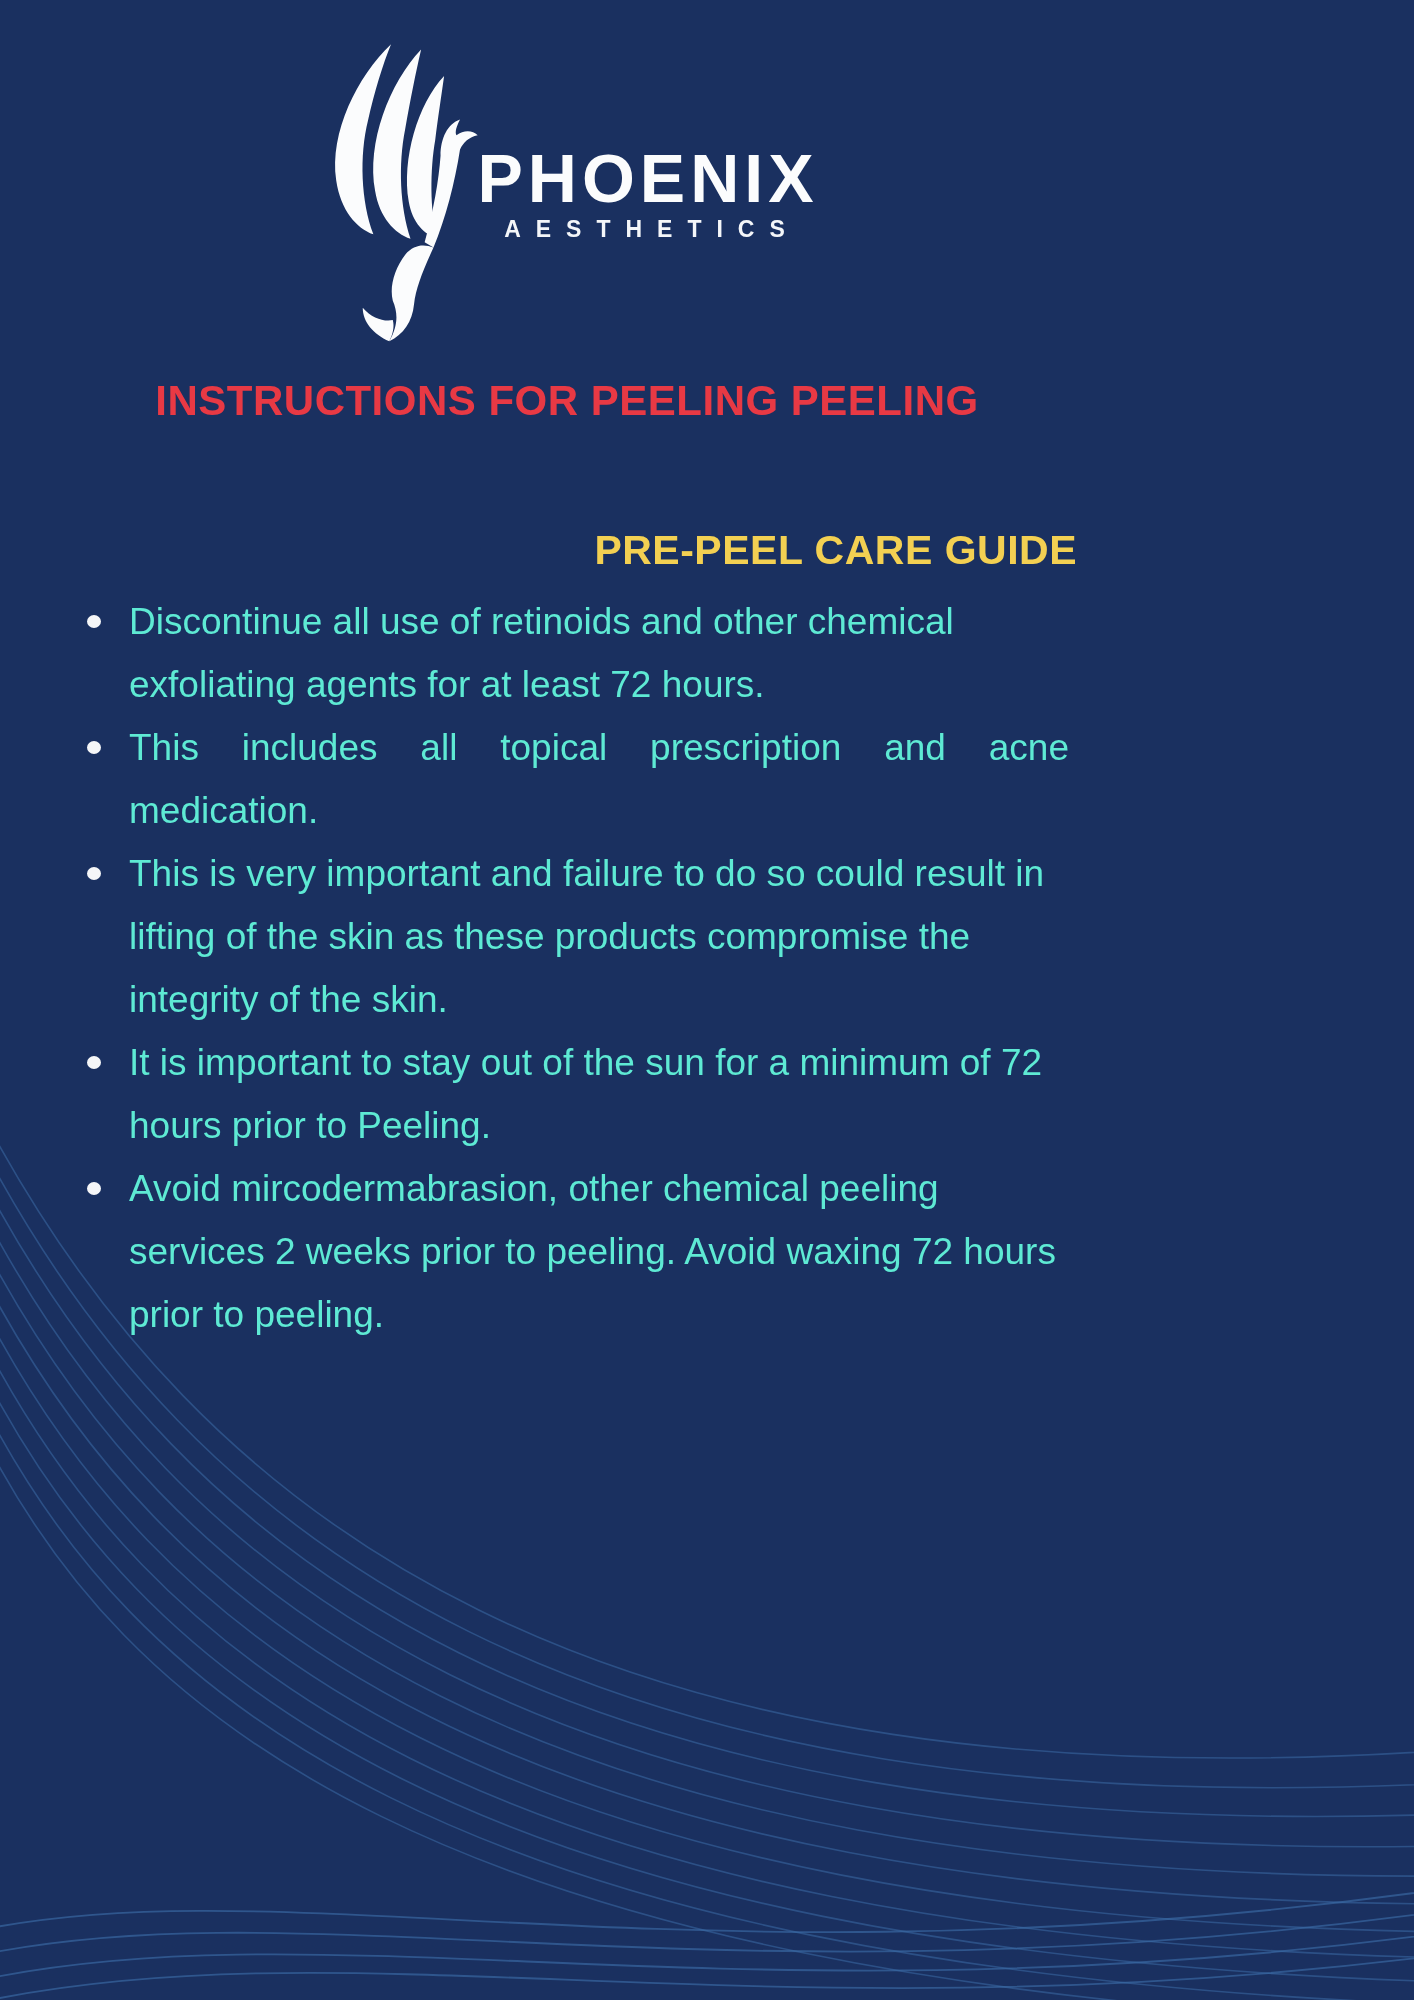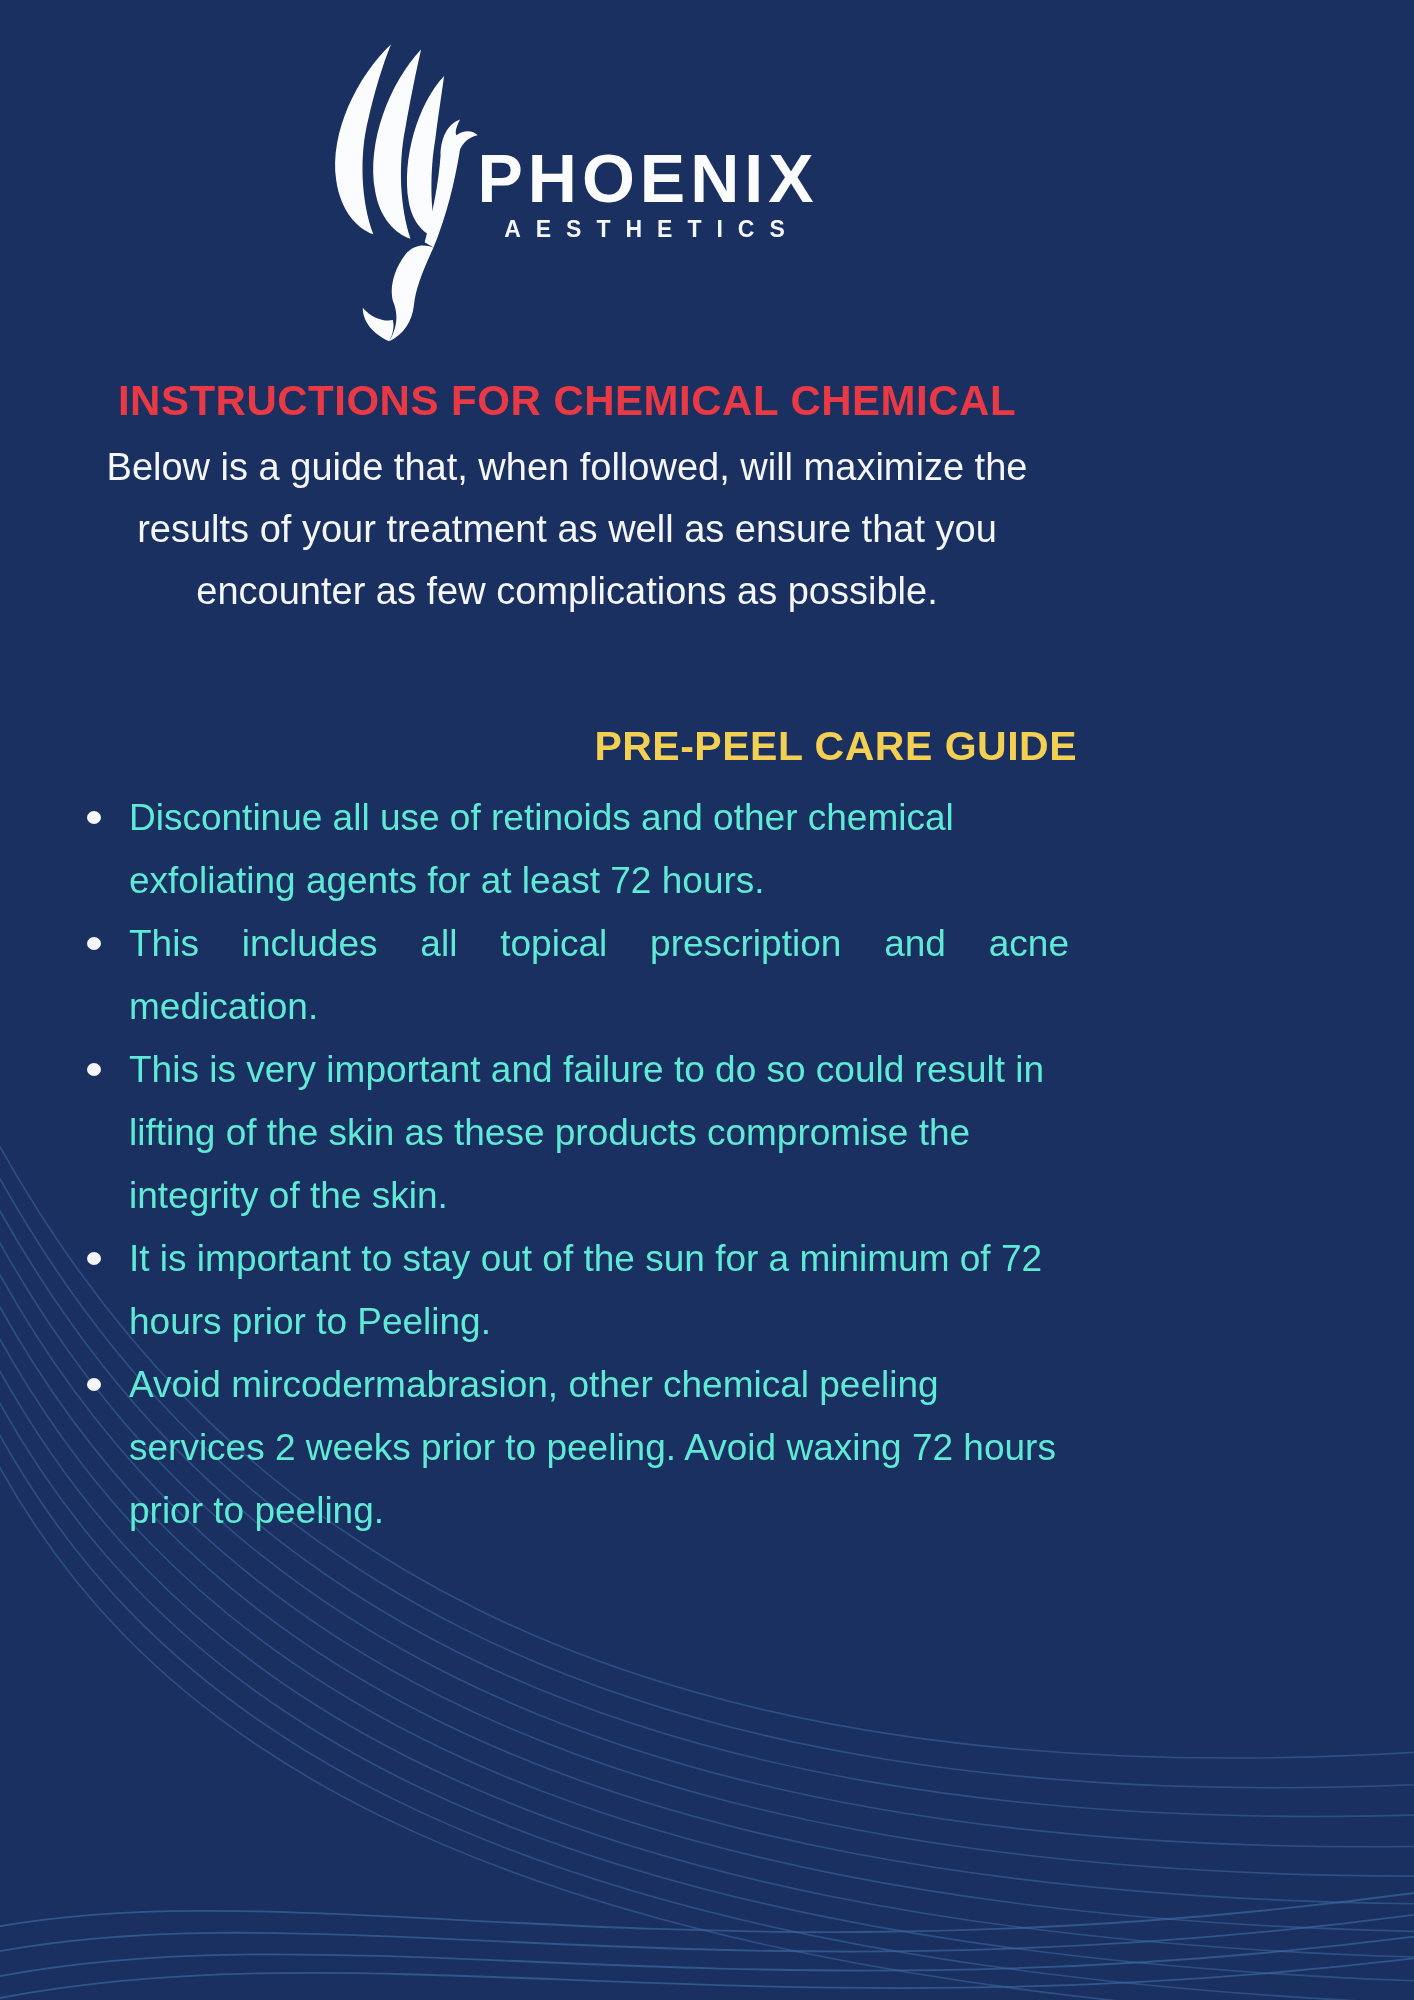--- a/index.html
+++ b/index.html
@@ -140,23 +140,22 @@
       <path d="M134,234 C122,260 114,280 112,298 C110,318 100,332 84,340 C94,322 94,308 88,294 C84,278 90,258 102,242 C112,230 124,230 134,234 Z"></path>
 
       <path d="M84,340 C66,332 54,318 54,302 C64,314 78,318 88,316 C90,324 88,332 84,340 Z"></path>
     </svg>
     <div class="logo-text">
       <div class="brand-name">PHOENIX</div>
       <div class="brand-tagline">AESTHETICS</div>
     </div>
   </div>
 
-  <h1 class="main-heading">INSTRUCTIONS FOR CHEMICAL CHEMICAL</h1>
+  <h1 class="main-heading">INSTRUCTIONS FOR PEELING PEELING</h1>
 
-  <p class="intro">Below is a guide that, when followed, will maximize the results of your treatment as well as ensure that you encounter as few complications as possible.</p>
 
   <h2 class="section-heading">PRE-PEEL CARE GUIDE</h2>
 
   <ul class="pre-peel-list">
       <li>Discontinue all use of retinoids and other chemical exfoliating agents for at least 72 hours.</li>
       <li>This includes all topical prescription and acne medication.</li>
       <li>This is very important and failure to do so could result in lifting of the skin as these products compromise the integrity of the skin.</li>
       <li>It is important to stay out of the sun for a minimum of 72 hours prior to Peeling.</li>
       <li>Avoid mircodermabrasion, other chemical peeling services 2 weeks prior to peeling. Avoid waxing 72 hours prior to peeling.</li>
     </ul>

